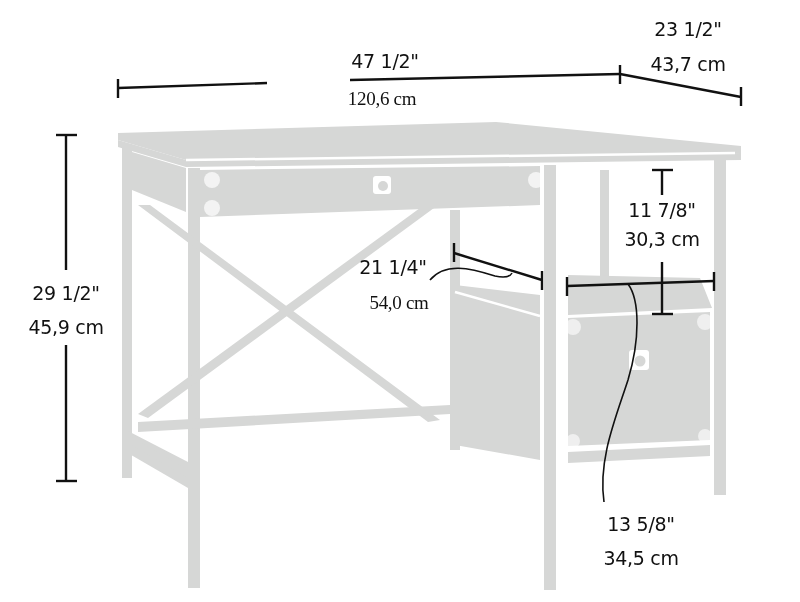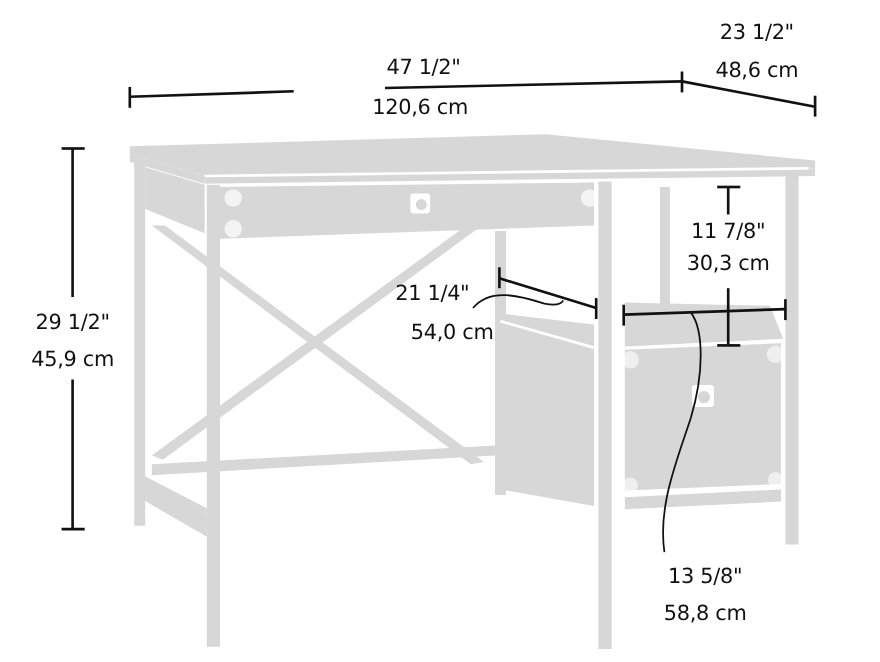--- a/index.html
+++ b/index.html
@@ -116,28 +116,28 @@
     <g>
       <line class="dim" x1="567" y1="286" x2="714" y2="281"></line>
       <line class="dim" x1="567" y1="277" x2="567" y2="296"></line>
       <line class="dim" x1="714" y1="272" x2="714" y2="291"></line>
       <path class="lead" d="M628,284 C640,300 640,340 628,380 C615,420 598,460 604,502"></path>
     </g>
   </g>
 </svg>
 
 <div class="lbl c" style="left:385px; top:52px;">47 1/2"</div>
-<div class="lbl c" style="left:382px; top:89px;">120,6 cm</div>
+<div class="lbl c" style="left:382px; top:89px;font-family:Liberation Serif, serif;">120,6 cm</div>
 
 <div class="lbl c" style="left:688px; top:20px;">23 1/2"</div>
-<div class="lbl c" style="left:688px; top:55px;">48,6 cm</div>
+<div class="lbl c" style="left:688px; top:55px;">43,7 cm</div>
 
 <div class="lbl c" style="left:66px; top:284px;">29 1/2"</div>
 <div class="lbl c" style="left:66px; top:318px;">45,9 cm</div>
 
 <div class="lbl c" style="left:393px; top:258px;">21 1/4"</div>
-<div class="lbl c" style="left:411px; top:293px;">54,0 cm</div>
+<div class="lbl c" style="left:399px; top:293px;font-family:Liberation Serif, serif;">54,0 cm</div>
 
 <div class="lbl c" style="left:662px; top:201px;">11 7/8"</div>
 <div class="lbl c" style="left:662px; top:230px;">30,3 cm</div>
 
 <div class="lbl c" style="left:641px; top:515px;">13 5/8"</div>
-<div class="lbl c" style="left:641px; top:549px;">58,8 cm</div>
+<div class="lbl c" style="left:641px; top:549px;">34,5 cm</div>
 
 </body></html>

